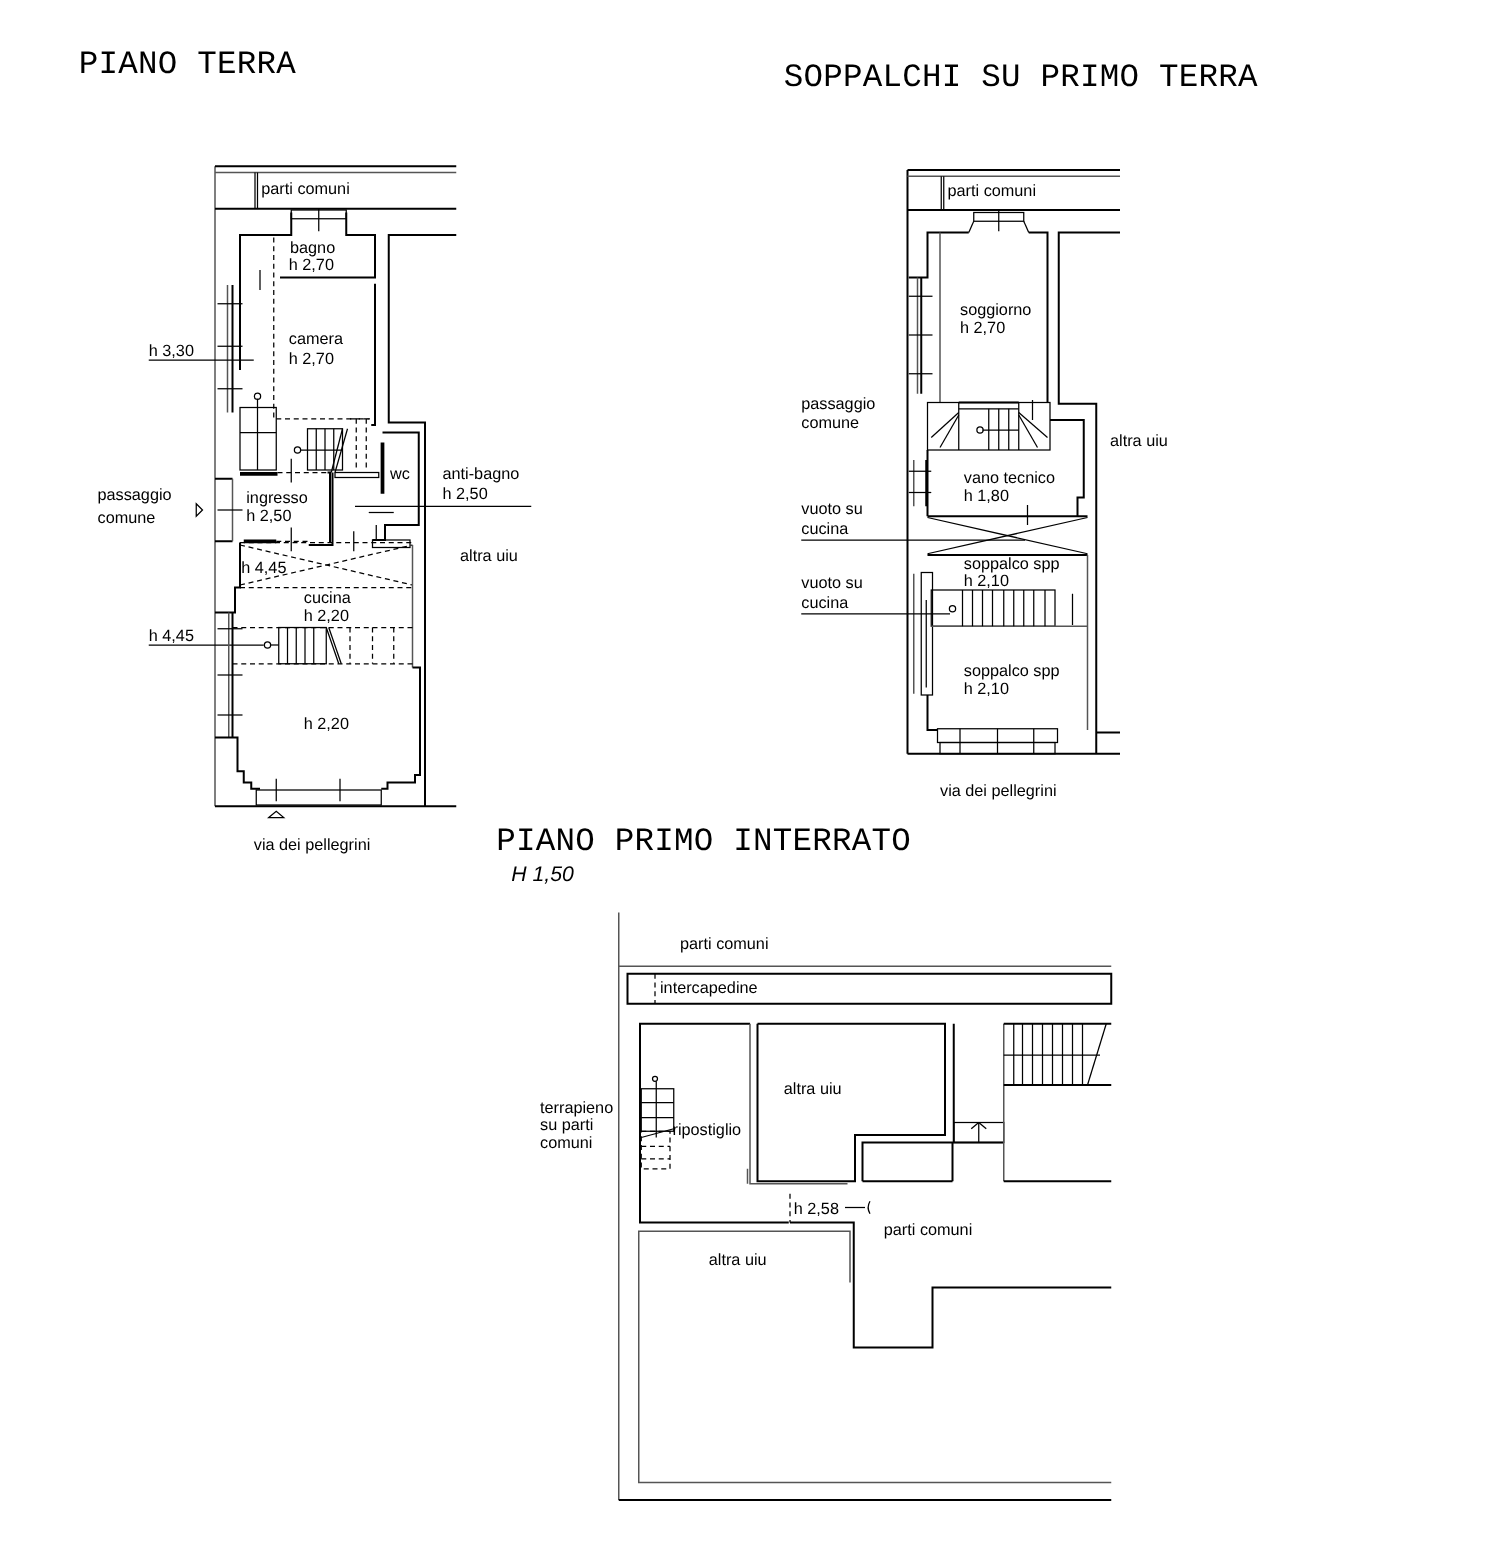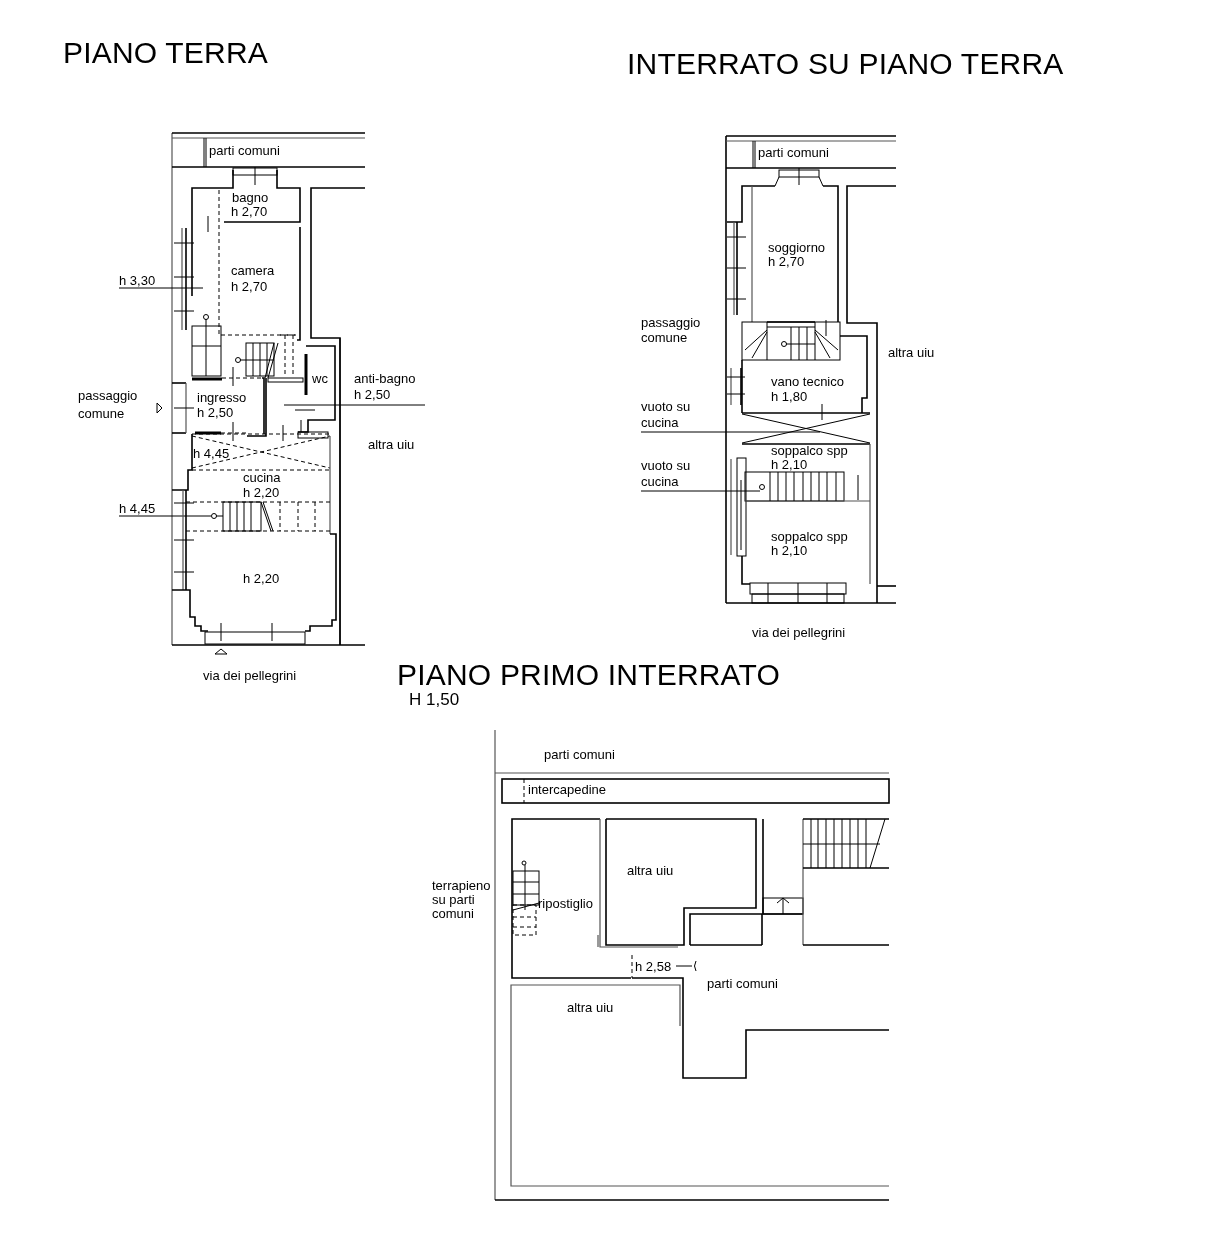--- a/index.html
+++ b/index.html
@@ -1,34 +1,34 @@
 <!DOCTYPE html>
 <html><head>
 <meta charset="utf-8">
 <style>
   html, body { margin: 0; padding: 0; background: #ffffff; }
   body { width: 1209px; height: 1244px; position: relative; overflow: hidden;
          font-family: "Liberation Sans", sans-serif; color: #000; }
-  .title { position: absolute; font-size: 30px; letter-spacing: 0.2px; white-space: nowrap; }
+  .title { position: absolute; font-size: 26px; letter-spacing: 0.2px; white-space: nowrap; font-family: Liberation Mono, monospace; }
   .subtitle { position: absolute; font-size: 17px; white-space: nowrap; }
   svg.plan { position: absolute; left: 0; top: 0; }
   svg text { font-family: "Liberation Sans", sans-serif; font-size: 13px; fill: #000; }
   .w { stroke: #000; stroke-width: 1.6; fill: none; }
   .g { stroke: #555; stroke-width: 1.2; fill: none; }
   .t { stroke: #000; stroke-width: 1; fill: none; }
   .d { stroke: #000; stroke-width: 1; fill: none; stroke-dasharray: 4 3; }
   .thick { stroke: #000; stroke-width: 3; fill: none; }
 </style>
 </head>
 <body>
 
 <div class="title" style="left:63px;top:36px;">PIANO TERRA</div>
-<div class="title" style="left:627px;top:47px;">INTERRATO SU PIANO TERRA</div>
+<div class="title" style="left:627px;top:47px;">SOPPALCHI SU PRIMO TERRA</div>
 <div class="title" style="left:397px;top:658px;">PIANO PRIMO INTERRATO</div>
-<div class="subtitle" style="left:409px;top:690px;">H 1,50</div>
+<div class="subtitle" style="left:409px;top:690px;font-style:italic;">H 1,50</div>
 
 <svg class="plan" width="1209" height="1244" viewBox="0 0 1209 1244">
 
   <g>
 
     <line class="g" x1="172" y1="133" x2="172" y2="645"></line>
     <line class="w" x1="172" y1="133" x2="365" y2="133"></line>
     <line class="g" x1="172" y1="138" x2="365" y2="138"></line>
     <line class="w" x1="172" y1="167" x2="365" y2="167"></line>
     <line class="w" x1="172" y1="645" x2="365" y2="645"></line>

